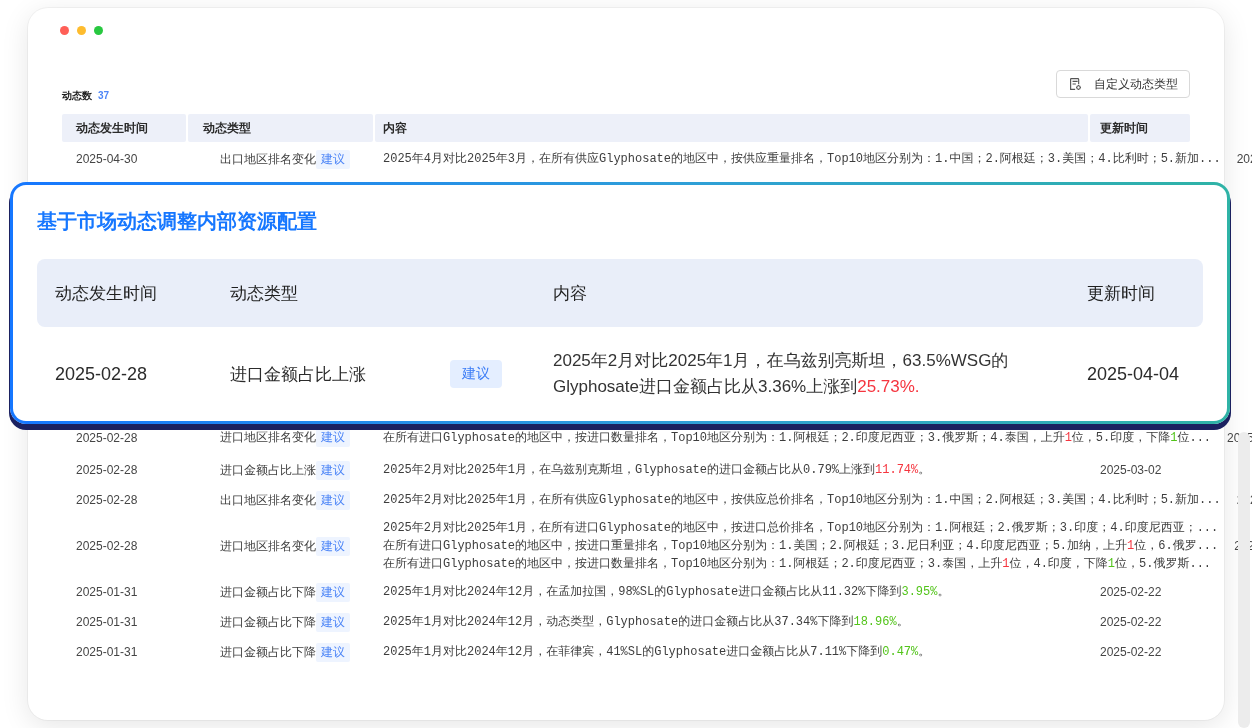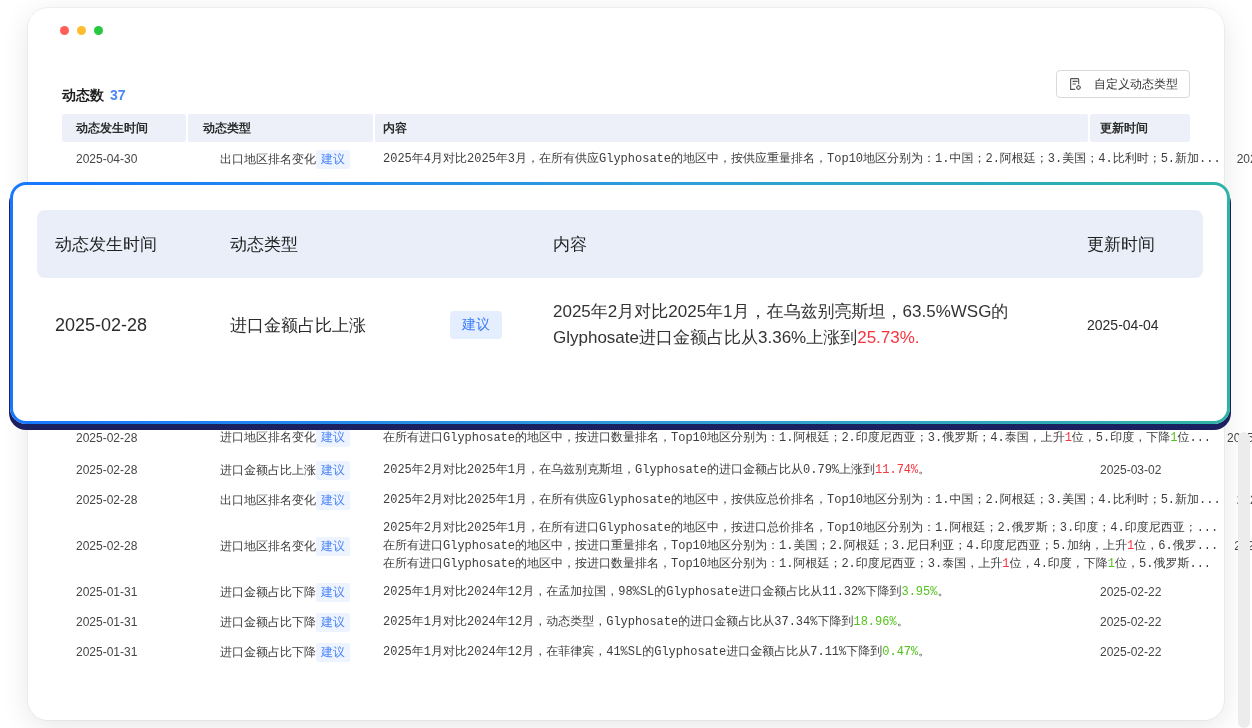--- a/index.html
+++ b/index.html
@@ -9,21 +9,21 @@
     --accent:#1677ff; --link:#4e86f7; --red:#f5353f; --green:#52c41a;
     --hdr-bg:#edf0f9; --text:#3d3d3d;
   }
   .window{ position:absolute; left:28px; top:8px; width:1196px; height:712px;
     background:#fff; border-radius:20px;
     box-shadow:0 0 0 1px rgba(0,0,0,.04), 0 6px 28px rgba(0,0,0,.10); }
   .lights{ position:absolute; left:32px; top:18px; display:flex; gap:8px; }
   .light{ width:9px; height:9px; border-radius:50%; }
 
   .toolbar{ padding:62px 34px 0 34px; display:flex; justify-content:space-between; align-items:center; height:90px; }
-  .count-wrap{ font-size:14px; font-weight:700; color:#1f1f1f;margin-top:24px; }
+  .count-wrap{ font-size:10px; font-weight:700; color:#1f1f1f;margin-top:24px; }
   .count-wrap .count{ color:var(--link); margin-left:6px; }
   .btn{ display:flex; align-items:center; gap:12px; height:28px; padding:0 11px;
     border:1px solid #d9d9d9; border-radius:4px; background:#fff; font-size:12px; color:#333; cursor:pointer; }
   .btn svg{ display:block; }
 
   .table{ padding:16px 34px 0 34px; }
   .thead{ display:grid; grid-template-columns:126px 187px 1fr 100px; height:28px; }
   .th{ background:var(--hdr-bg); font-size:12px; font-weight:700; color:#2b2b2b;
     display:flex; align-items:center; margin-right:2px; border-radius:2px; }
   .th:last-child{ margin-right:0; }
@@ -57,21 +57,21 @@
   .ov-th.h-date{ padding-left:18px; } .ov-th.h-type{ padding-left:23px; }
   .ov-th.h-content{ padding-left:16px; } .ov-th.h-upd{ padding-left:20px; }
   .ov-row{ display:grid; grid-template-columns:170px 210px 120px 1fr 136px; align-items:center;
     height:94px; font-size:17px; color:#2b2b2b; }
   .ov-date{ padding-left:18px; font-size:18px; }
   .ov-type{ padding-left:23px; }
   .ov-tagcell{ padding-left:33px; }
   .ov-tag{ display:inline-block; color:#3b7cf6; background:#e4eeff; border-radius:4px;
     padding:5px 12px; font-size:14px; cursor:pointer; }
   .ov-content{ padding-left:16px; padding-right:10px; line-height:26px; color:#333; }
-  .ov-upd{ padding-left:20px; font-size:14px; }
+  .ov-upd{ padding-left:20px; font-size:18px; }
 
   .page-scrollbar{ position:absolute; right:2px; top:432px; width:12px; height:296px;
     background:#ececec; border-radius:6px; z-index:5; cursor:pointer; }
 </style>
 </head>
 <body>
 
 <div class="window">
   <div class="lights">
     <span class="light" id="lt-0" style="background: rgb(255, 95, 87);"></span>
@@ -197,20 +197,21 @@
           <div class="tc c-upd">2025-02-22</div>
         </div>
       </div>
   </div>
 </div>
 
 <div class="page-scrollbar"></div>
 
 <div class="overlay">
   <div class="overlay-inner">
+    <div class="ov-title">基于市场动态调整内部资源配置</div>
     <div class="ov-thead">
       <div class="ov-th h-date">动态发生时间</div>
       <div class="ov-th h-type">动态类型</div>
       <div class="ov-th"></div>
       <div class="ov-th h-content">内容</div>
       <div class="ov-th h-upd">更新时间</div>
     </div>
     <div class="ov-row">
       <div class="ov-date">2025-02-28</div>
       <div class="ov-type">进口金额占比上涨</div>

